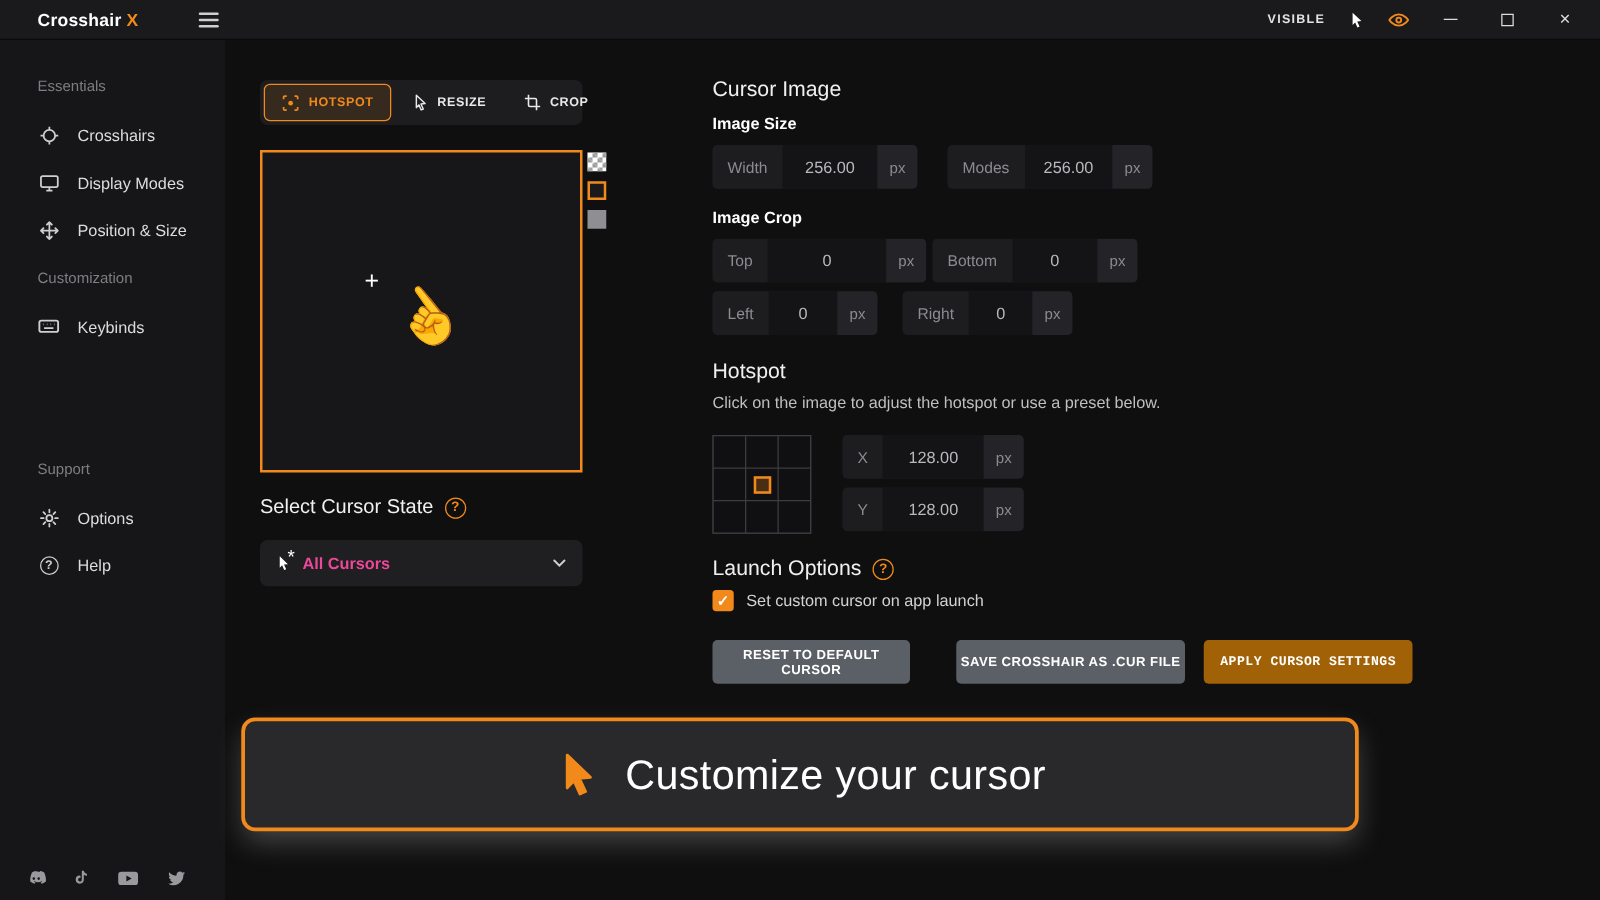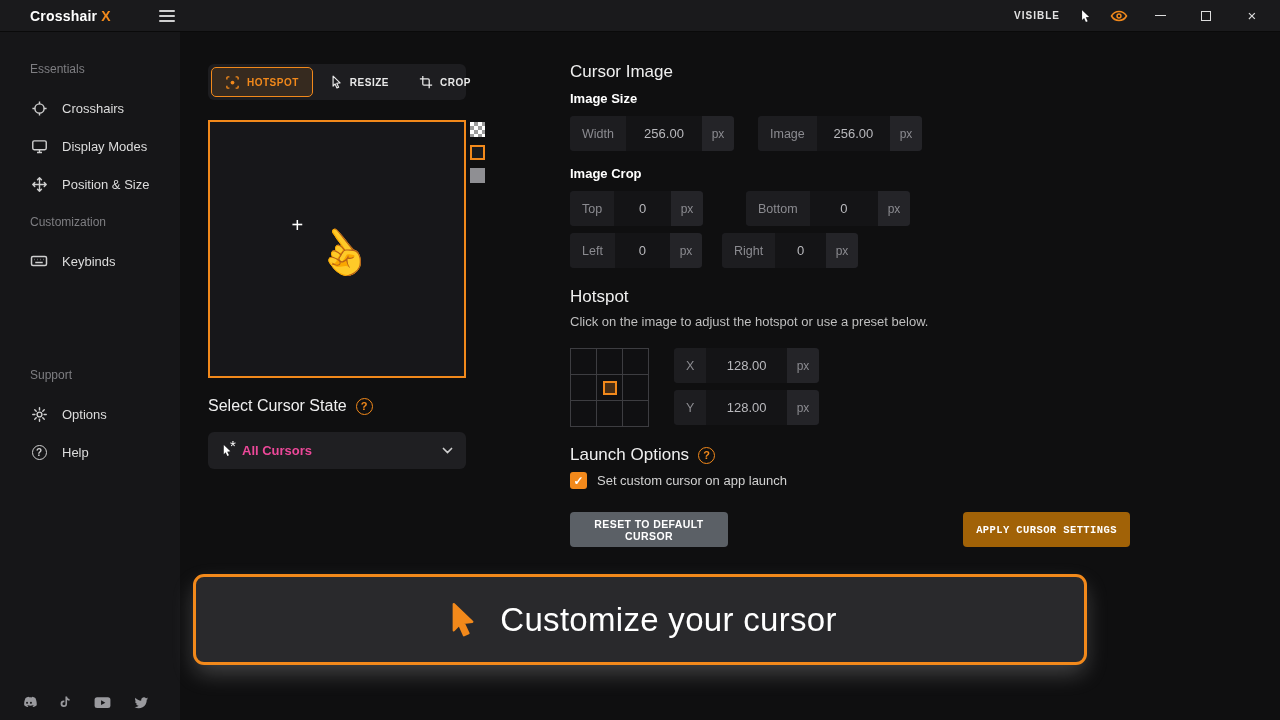--- a/index.html
+++ b/index.html
@@ -310,28 +310,28 @@
     <span class="h-main">Cursor Image</span>
   </div>
   <div class="sub-label" style="left:570px; top:91px">Image Size</div>
 
   <div class="field" style="left:570px; top:116px; width:164px">
     <span class="f-label">Width</span>
     <span class="f-value">256.00</span>
     <span class="f-unit">px</span>
   </div>
   <div class="field" style="left:758px; top:116px; width:164px">
-    <span class="f-label">Image</span>
+    <span class="f-label">Modes</span>
     <span class="f-value">256.00</span>
     <span class="f-unit">px</span>
   </div>
 
   <div class="sub-label" style="left:570px; top:166px">Image Crop</div>
 
-  <div class="field" style="left:570px; top:191px; width:133px">
+  <div class="field" style="left:570px; top:191px; width:171px">
     <span class="f-label">Top</span>
     <span class="f-value">0</span>
     <span class="f-unit">px</span>
   </div>
   <div class="field" style="left:746px; top:191px; width:164px">
     <span class="f-label">Bottom</span>
     <span class="f-value">0</span>
     <span class="f-unit">px</span>
   </div>
   <div class="field" style="left:570px; top:233px; width:132px">
@@ -380,20 +380,21 @@
     <span class="help-badge">?</span>
   </div>
   <div class="check-row">
     <span class="checkbox">
         <span>✓</span>
       </span>
     <span class="check-label">Set custom cursor on app launch</span>
   </div>
 
   <button class="btn gray" style="left:570px; width:158px">RESET TO DEFAULT CURSOR</button>
+  <button class="btn gray" style="left:765px; width:183px">SAVE CROSSHAIR AS .CUR FILE</button>
   <button class="btn primary" style="left:963px; width:167px">APPLY CURSOR SETTINGS</button>
 
   <div class="banner">
     <span class="banner-icon">
       <svg viewBox="0 0 24 24" width="37" height="37" fill="currentColor" stroke="currentColor" stroke-width="1.5" stroke-linejoin="round">
         <path d="M7 2l12 11.5-5.7.6 3.2 6.8-2.9 1.3-3.1-6.9L7 19z"></path>
         </svg>
     </span>
     <span class="banner-title">Customize your cursor</span>
   </div>

